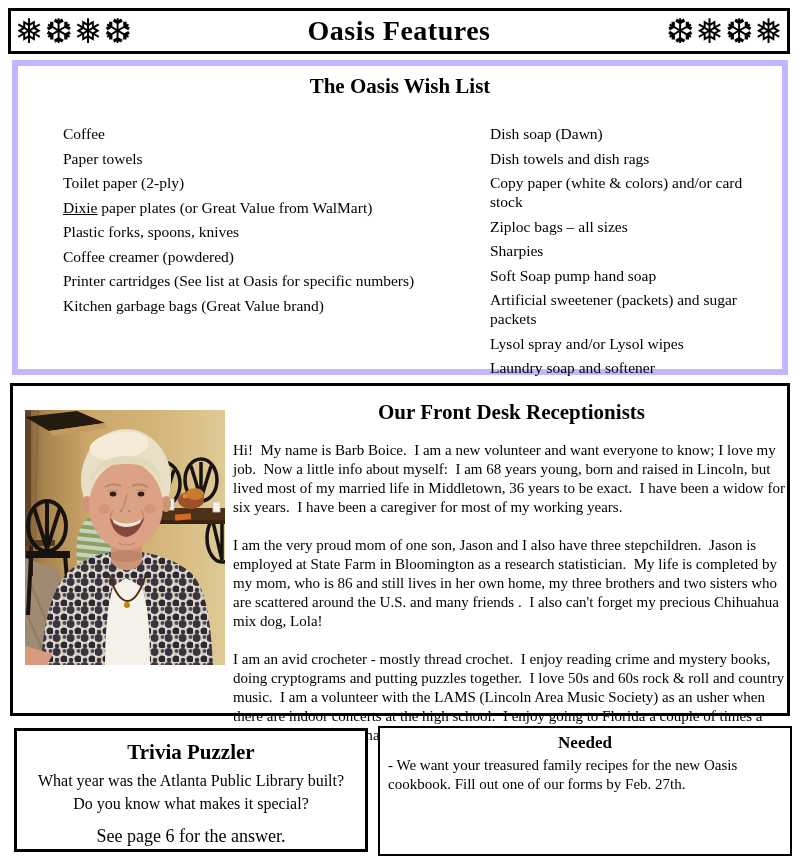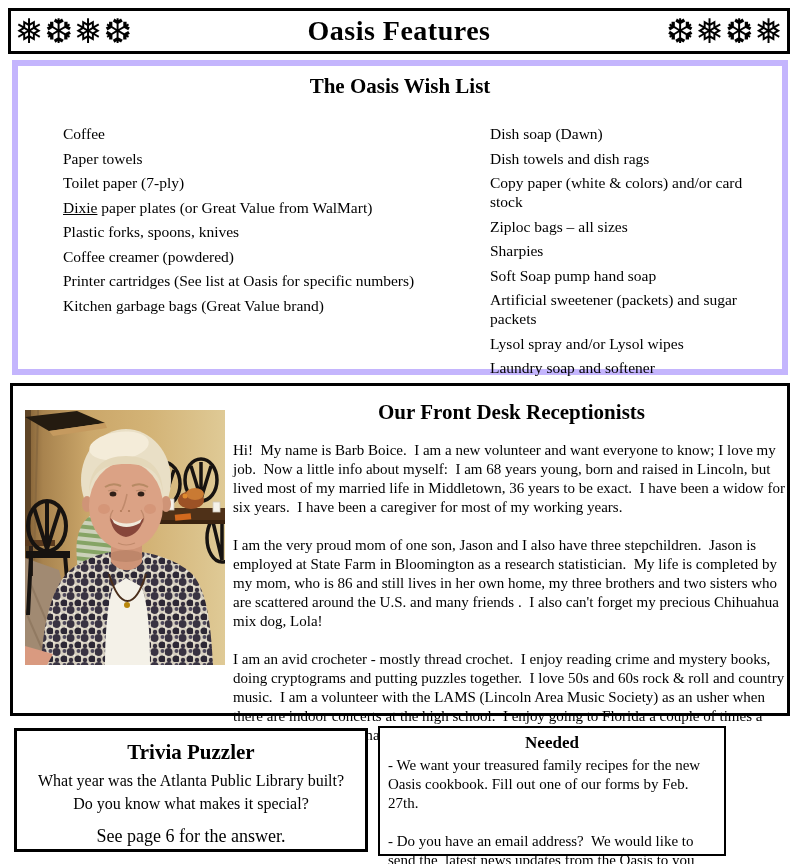--- a/index.html
+++ b/index.html
@@ -44,21 +44,21 @@
   .rcol h2 { font-size:21px; font-weight:bold; text-align:center; margin:6px 0 16px; }
   .rcol p { font-size:15px; line-height:19px; margin:0 0 19px; white-space:pre-wrap; }
 
   
   .trivia { left:14px; top:728px; width:354px; height:124px; border:3px solid #000; text-align:center; }
   .trivia h2 { font-size:21px; font-weight:bold; margin:9px 0 4px; }
   .trivia .q { font-size:16px; line-height:23px; margin:0; }
   .trivia .see { font-size:18px; margin:11px 0 0; }
 
   
-  .needed { left:378px; top:726px; width:348px; height:130px; border:2px solid #000; }
+  .needed { left:378px; top:726px; width:414px; height:130px; border:2px solid #000; }
   .needed h2 { font-size:17px; font-weight:bold; text-align:center; margin:5px 0 3px; }
   .needed p { font-size:15px; line-height:19px; margin:0 10px 19px 8px; white-space:pre-wrap; }
 </style>
 </head>
 <body>
 
 <div class="box banner">
   <span class="flakes">
     <span class="flake">❅</span>
     <span class="flake">❆</span>
@@ -73,21 +73,21 @@
     <span class="flake">❅</span>
   </span>
 </div>
 
 <div class="box wishlist">
   <h2 class="wish-title">The Oasis Wish List</h2>
   <div class="cols">
     <ul class="col-left">
       <li>Coffee</li>
       <li>Paper towels</li>
-      <li>Toilet paper (7-ply)</li>
+      <li>Toilet paper (2-ply)</li>
       <li><span class="uline">Dixie</span><span> paper plates (or Great Value from WalMart)</span></li>
       <li>Plastic forks, spoons, knives</li>
       <li>Coffee creamer (powdered)</li>
       <li class="li-printer">Printer cartridges  (See list at Oasis  for specific numbers)</li>
       <li>Kitchen garbage bags (Great Value brand)</li>
     </ul>
     <ul class="col-right">
       <li>Dish soap (Dawn)</li>
       <li>Dish towels and dish rags</li>
       <li>Copy paper (white &amp; colors) and/or card stock</li>
@@ -216,14 +216,13 @@
 <div class="box trivia">
   <h2>Trivia Puzzler</h2>
   <p class="q">What year was the Atlanta Public Library built?</p>
   <p class="q">Do you know what makes it special?</p>
   <p class="see">See page 6 for the answer.</p>
 </div>
 
 <div class="box needed">
   <h2>Needed</h2>
   <p>- We want your treasured family recipes for the new Oasis cookbook. Fill out one of our forms by Feb. 27th.</p>
-  <p>- Do you have an email address?  We would like to send the  latest news updates from the Oasis to you via your email.</p>
 </div>
 
 </body></html>

